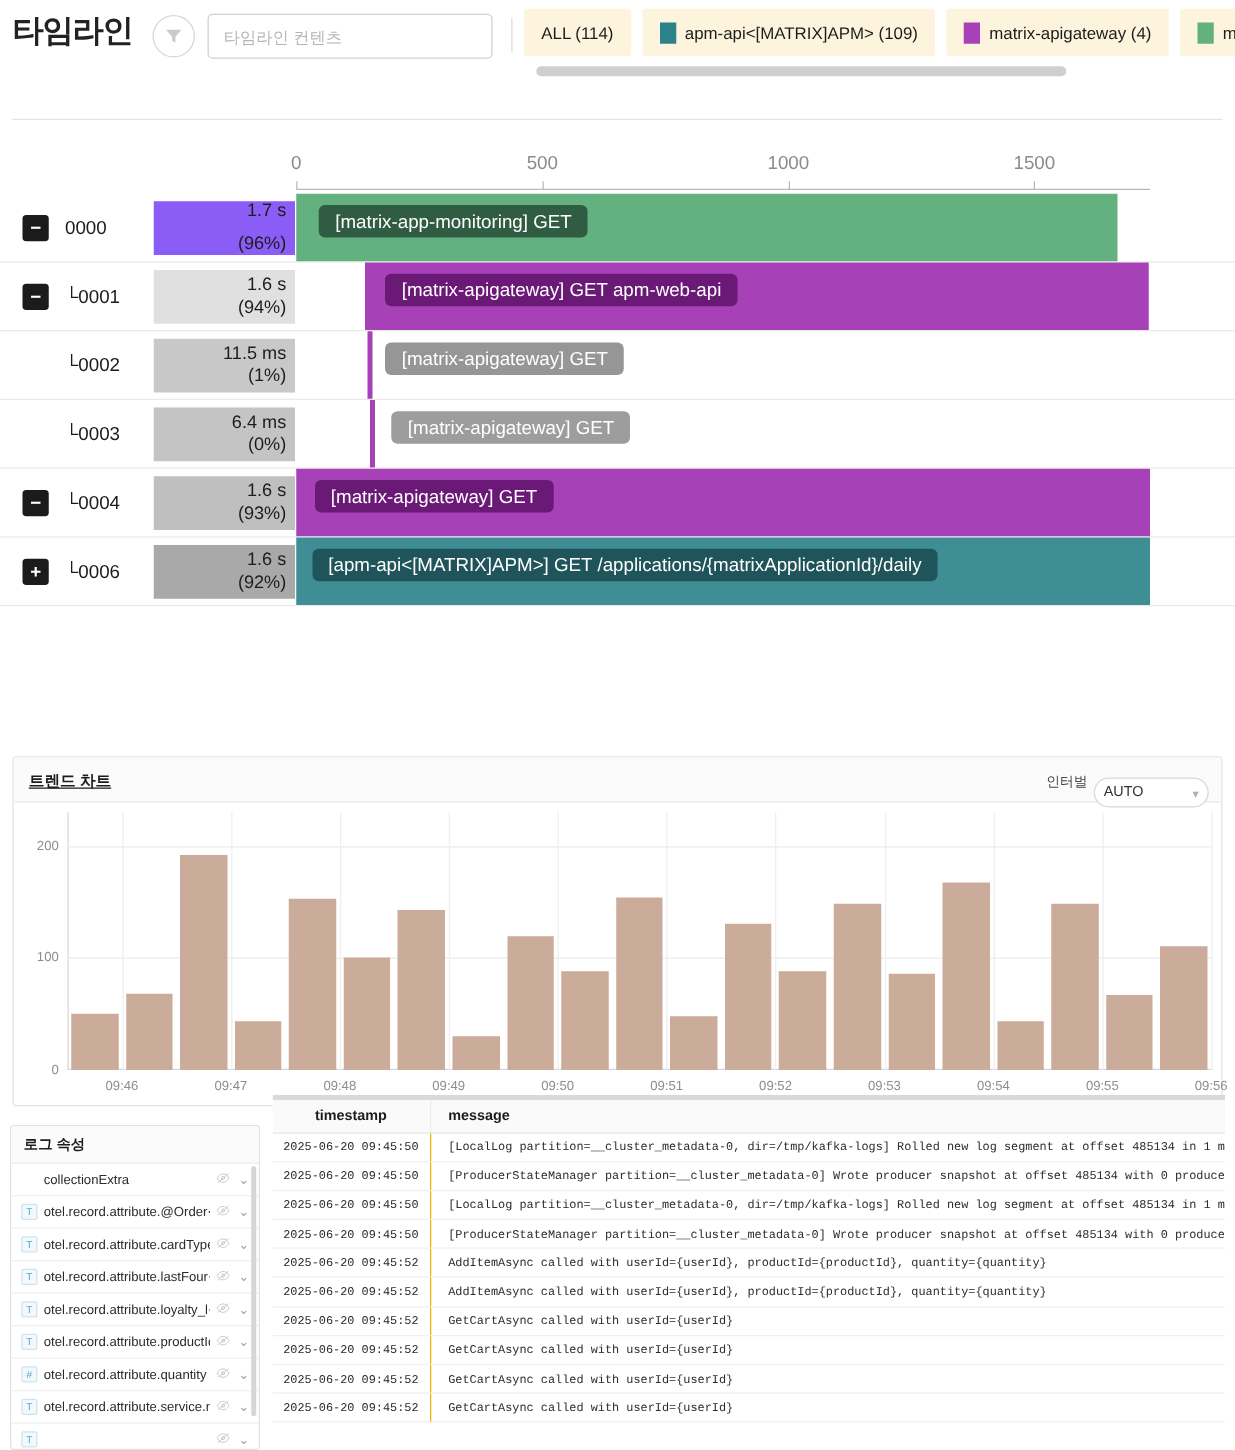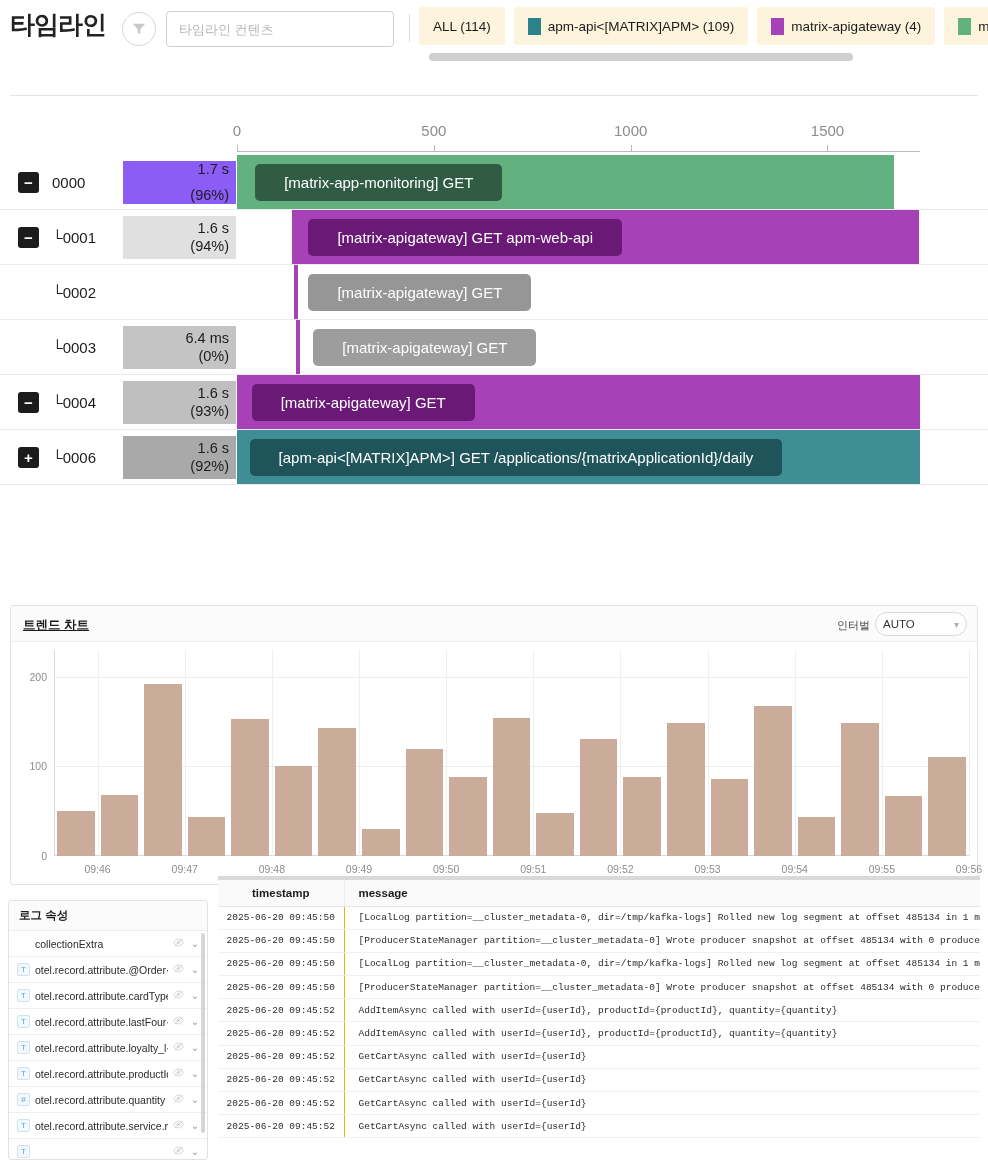--- a/index.html
+++ b/index.html
@@ -94,39 +94,39 @@
   }
   .trow-dur {
     position:absolute; left:123px; top:6px;
     width:113px; height:43px;
     display:flex; flex-direction:column; align-items:flex-end; justify-content:center;
     padding-right:7px; font-size:14.5px; color:#1c1c1c; line-height:1.18;
   }
   .trow-barwrap { position:absolute; left:237px; top:0px; width:700px; height:54px; }
   .span-bar { position:absolute; top:0; height:54px; }
   .span-label {
-    position:absolute; top:9px; height:37px;
+    position:absolute; top:9px; height:26px;
     display:flex; align-items:center;
-    padding:0 29px; border-radius:5px;
+    padding:0 13px; border-radius:5px;
     color:#ffffff; font-size:15px; white-space:nowrap;
   }
 
   
   #trend-panel {
     position:absolute; left:10px; top:605px; width:968px; height:280px;
     border:1px solid #e2e2e2; border-radius:3px; background:#fff;
   }
   #trend-head {
     position:relative; height:36px; border-bottom:1px solid #eceaea;
     background:#fbfbfb;
   }
   #trend-title { position:absolute; left:12px; top:11px; font-size:12.5px; font-weight:700; color:#1c1c1c;text-decoration:underline; }
   #interval-label { position:absolute; right:107px; top:12px; font-size:11px; color:#444; }
   #interval-select {
-    position:absolute; right:10px; top:6px; width:92px; height:24px;
+    position:absolute; right:10px; top:16px; width:92px; height:24px;
     border:1px solid #d8d8d8; border-radius:12px; background:#fff;
     display:flex; align-items:center; padding:0 7px; font-size:11.5px; color:#333;
   }
   #interval-caret { position:absolute; right:7px; top:6px; color:#b0b0b0; font-size:10px; }
   #chart-area { position:relative; height:242px; }
   #plot {
     position:absolute; left:43px; top:8px; right:8px; bottom:28px;
   }
   .gridline { position:absolute; left:0; right:0; height:1px; background:#ececec; }
   .vgrid { position:absolute; top:0; bottom:0; width:1px; background:#f0eeee; }
@@ -263,20 +263,24 @@
           <div>1.6 s</div>
           <div>(94%)</div>
         </div>
         <div class="trow-barwrap">
           <div class="span-bar" style="left: 7.8%; width: 89.6%; background: rgb(166, 65, 184);"></div>
           <div class="span-label" style="left: 10.2%; background: rgb(106, 26, 118);">[matrix-apigateway] GET apm-web-api</div>
         </div>
       </div>
       <div class="trow" style="top: 165px;">
         <div class="trow-id" style="left: 52px;">└0002</div>
+        <div class="trow-dur" style="background: rgb(200, 200, 200);">
+          <div>11.5 ms</div>
+          <div>(1%)</div>
+        </div>
         <div class="trow-barwrap">
           <div class="span-bar" style="left: 8.1%; width: 0.65%; background: rgb(166, 65, 184);"></div>
           <div class="span-label" style="left: 10.2%; background: rgb(150, 150, 150);">[matrix-apigateway] GET</div>
         </div>
       </div>
       <div class="trow" style="top: 220px;">
         <div class="trow-id" style="left: 52px;">└0003</div>
         <div class="trow-dur" style="background: rgb(196, 196, 196);">
           <div>6.4 ms</div>
           <div>(0%)</div>

